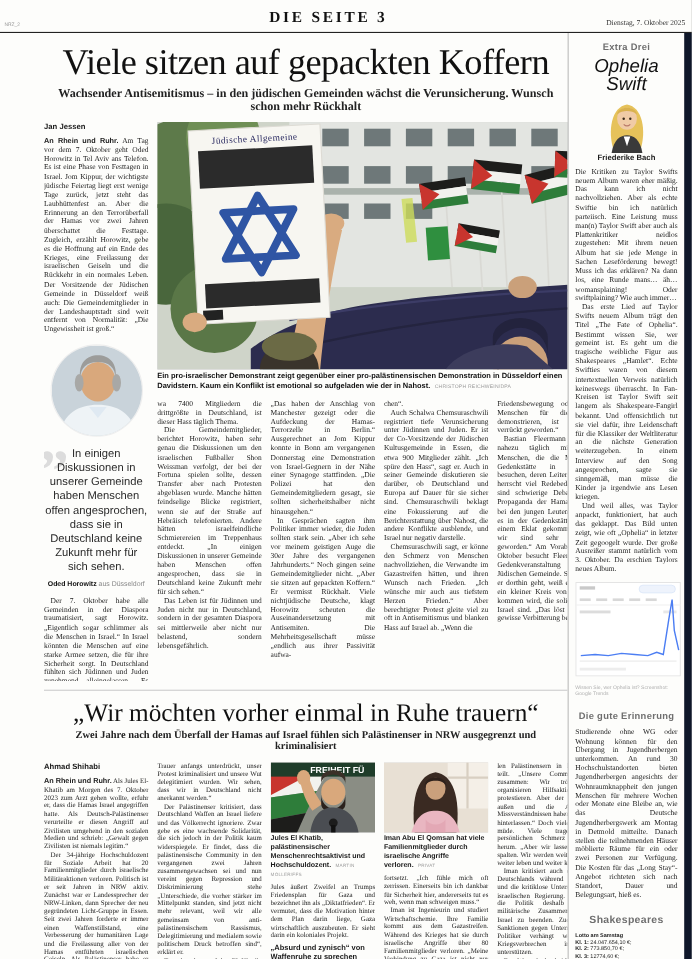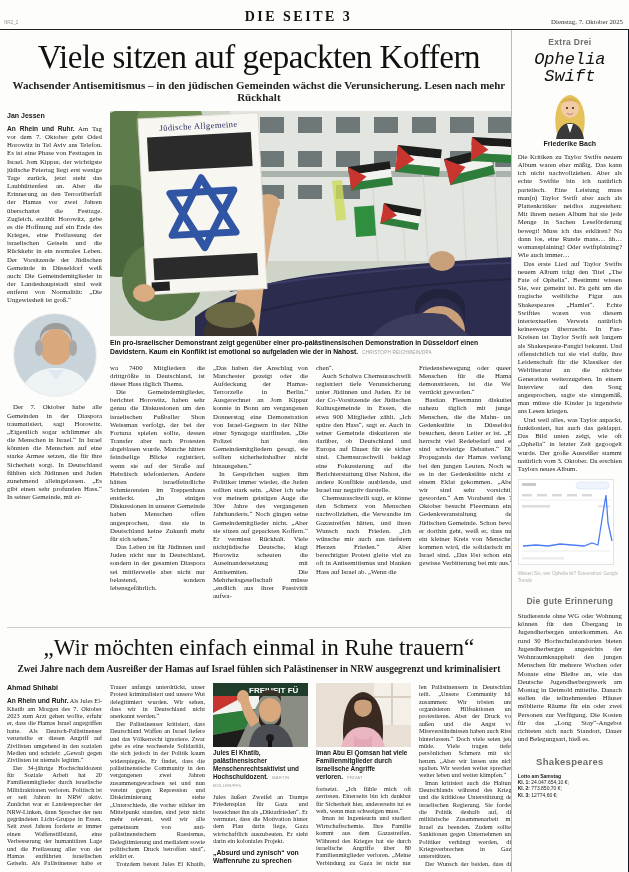--- a/index.html
+++ b/index.html
@@ -6,23 +6,23 @@
   html,body{background:#888;}
   .page{width:629px;height:872px;background:#fdfdfb;color:#1a1a1a;position:relative;overflow:hidden;
         font-family:"Liberation Serif",serif;margin:0 auto;}
   
   .masthead{height:30px;border-bottom:1.2px solid #222;display:flex;align-items:flex-end;
             padding:0 6px 4px 4px;}
   .code{font:4.5px "Liberation Sans",sans-serif;color:#999;width:90px;}
   .section{flex:1;text-align:center;font:bold 14px "Liberation Serif",serif;letter-spacing:2.5px;color:#111;}
   .date{width:120px;text-align:right;font:6.8px "Liberation Serif",serif;color:#333;}
   
-  .content{display:flex;height:842px;}
+  .content{display:flex;height:842px;margin-left:33px;}
   .main{width:519px;padding:0 0 0 7px;overflow:hidden;}
-  .sidebar{width:120px;border-left:1px solid #bbb;border-right:1px solid #0f172a;
+  .sidebar{width:120px;border-left:1px solid #bbb;border-right:7px solid #0f172a;
            padding:7px 6px 0 6px;overflow:hidden;}
   
   .a1 h1{font:500 33px "Liberation Serif",serif;text-align:center;margin:9px 0 3px 0;color:#111;letter-spacing:-0.5px;}
   .sub1{font:600 11px "Liberation Serif",serif;text-align:center;margin-bottom:8px;color:#222;}
   .a1-body{display:flex;gap:8px;height:508px;overflow:hidden;}
   .col{width:95px;flex:none;overflow:hidden;}
   .byline{font:bold 7px "Liberation Sans",sans-serif;margin:1px 0 6px 0;}
   p.body{font-size:6.8px;line-height:1.2;text-align:justify;color:#222;}
   p.ind{text-indent:6px;}
   .leadin{font-family:"Liberation Sans",sans-serif;font-size:6.6px;}
@@ -46,21 +46,21 @@
   .a2 h2{font:500 23px "Liberation Serif",serif;text-align:center;margin:2px 0 3px 0;color:#111;}
   .sub2{font:600 9.5px "Liberation Serif",serif;text-align:center;margin-bottom:9px;color:#222;}
   .a2-body{display:flex;gap:8px;height:184px;overflow:hidden;}
   .a2 p.body{font-size:6.3px;line-height:1.17;}
   .smallphoto{width:95px;height:64px;overflow:hidden;background:#ddd;margin-bottom:2px;}
   .scap{font:bold 6.4px "Liberation Sans",sans-serif;line-height:1.25;margin-bottom:4px;}
   .scap .credit{font-size:4.2px;}
   .zwisch{font:bold 6.8px "Liberation Sans",sans-serif;line-height:1.2;margin:4px 0 2px 0;}
   
   .kicker{font:bold 8.5px "Liberation Sans",sans-serif;color:#6e6e6e;text-align:center;letter-spacing:0.3px;}
-  .sb-title{font-style:italic;font-family:Liberation Mono, monospace;font-size:17px;line-height:1.02;
+  .sb-title{font-style:italic;font-family:Liberation Sans, sans-serif;font-size:17px;line-height:1.02;
             text-align:center;margin:4px 8px 3px 8px;color:#111;}
   .sb-face{display:block;margin:1px auto 1px auto;}
   .sb-author{font:bold 7px "Liberation Sans",sans-serif;text-align:center;margin-bottom:6px;}
   .sb-text p{font-size:6.8px;line-height:1.21;text-align:justify;color:#222;}
   .sb-text p+p{text-indent:6px;}
   .trends{margin:6px 0 2px 0;}
   .trends-cap{font:4.6px "Liberation Sans",sans-serif;color:#b0b0b0;margin-bottom:12px;line-height:1.4;}
   .gn-kick{margin:4px 0 6px 0;}
   .gn-head{font:bold 10px "Liberation Sans",sans-serif;line-height:1.12;margin-bottom:4px;color:#111;}
   .lotto-kick{margin:12px 0 6px 0;font-size:9.5px;}
@@ -77,37 +77,41 @@
     <span class="code">NRZ_2</span>
     <span class="section">DIE SEITE 3</span>
     <span class="date">Dienstag, 7. Oktober 2025</span>
   </header>
 
   <div class="content">
     <main class="main">
 
       <section class="a1">
         <h1>Viele sitzen auf gepackten Koffern</h1>
-        <p class="sub1">Wachsender Antisemitismus – in den jüdischen Gemeinden wächst die Verunsicherung. Lesen nach mehr Rückhalt</p>
+        <p class="sub1">Wachsender Antisemitismus – in den jüdischen Gemeinden wächst die Verunsicherung. Wunsch schon mehr Rückhalt</p>
 
         <div class="a1-body">
 
           <div class="col">
             <div class="byline">Jan Jessen</div>
             <p class="body"><b class="leadin">An Rhein und Ruhr.</b> <span>Am Tag vor dem 7. Oktober geht Oded Horowitz in Tel Aviv ans Telefon. Es ist eine Phase von Festtagen in Israel. Jom Kippur, der wichtigste jüdische Feiertag liegt erst wenige Tage zurück, jetzt steht das Laubhüttenfest an. Aber die Erinnerung an den Terrorüberfall der Hamas vor zwei Jahren überschattet die Festtage. Zugleich, erzählt Horowitz, gebe es die Hoffnung auf ein Ende des Krieges, eine Freilassung der israelischen Geiseln und die Rückkehr in ein normales Leben. Der Vorsitzende der Jüdischen Gemeinde in Düsseldorf weiß auch: Die Gemeindemitglieder in der Landeshauptstadt sind weit entfernt von Normalität: „Die Ungewissheit ist groß.“</span></p>
             <div class="portrait">
               <svg width="84" height="84" viewBox="0 0 84 84">
                 <rect width="84" height="84" fill="#c9d3da"></rect>
                 <path d="M6 84 C10 62 24 54 42 54 C60 54 74 62 78 84 Z" fill="#eef3f6"></path>
                 <path d="M34 56 L42 66 L50 56 Z" fill="#dfe9f2"></path>
                 <ellipse cx="42" cy="33" rx="16" ry="18" fill="#d9a87c"></ellipse>
                 <path d="M26 30 C24 16 32 9 42 9 C52 9 60 16 58 30 C58 20 52 15 42 15 C32 15 26 20 26 30 Z" fill="#9c9c9a"></path>
                 <ellipse cx="25" cy="34" rx="4" ry="8" fill="#a8a8a6"></ellipse>
                 <ellipse cx="59" cy="34" rx="4" ry="8" fill="#a8a8a6"></ellipse>
               </svg>
+            </div>
+            <div class="pq">
+              <div class="pq-text">In einigen Diskussionen in unserer Gemeinde haben Menschen offen angesprochen, dass sie in Deutschland keine Zukunft mehr für sich sehen.</div>
+              <div class="pq-author"><b>Oded Horowitz</b><span> aus Düsseldorf</span></div>
             </div>
             <p class="body ind">Der 7. Oktober habe alle Gemeinden in der Diaspora traumatisiert, sagt Horowitz. „Eigentlich sogar schlimmer als die Menschen in Israel.“ In Israel könnten die Menschen auf eine starke Armee setzen, die für ihre Sicherheit sorgt. In Deutschland fühlten sich Jüdinnen und Juden zunehmend alleingelassen. „Es gibt einen sehr profunden Hass.“ In seiner Gemeinde, mit et-</p>
           </div>
 
           <div class="a1-right">
             <figure class="mainphoto">
               <svg width="404" height="225" viewBox="0 0 404 225" preserveAspectRatio="none">
                 <rect width="404" height="225" fill="#cfd4c9"></rect>
                 <rect x="120" y="0" width="284" height="150" fill="#e3e5e1"></rect>
                 <g fill="#5a6668" opacity="0.85">
@@ -234,22 +238,22 @@
               <div class="col">
                 <p class="body">Friedensbewegung oder queere Menschen für die Hamas demonstrieren, ist die Welt verrückt geworden.“</p>
                 <p class="body ind">Bastian Fleermann diskutiert nahezu täglich mit jungen Menschen, die die Mahn- und Gedenkstätte in Düsseldorf besuchen, deren Leiter er ist. „Es herrscht viel Redebedarf und es sind schwierige Debatten.“ Die Propaganda der Hamas verlange bei den jungen Leuten. Noch sei es in der Gedenkstätte nicht zu einem Eklat gekommen. „Aber wir sind sehr vorsichtig geworden.“ Am Vorabend des 7. Oktober besucht Fleermann eine Gedenkveranstaltung der Jüdischen Gemeinde. Schon bevor er dorthin geht, weiß er, dass nur ein kleiner Kreis von Menschen kommen wird, die solidarisch mit Israel sind. „Das löst schon eine gewisse Verbitterung bei mir aus.“</p>
               </div>
             </div>
           </div>
         </div>
       </section>
 
       <section class="a2">
-        <h2>„Wir möchten einfach einmal in Ruhe trauern“</h2>
-        <p class="sub2">Zwei Jahre nach dem Ausreißer der Hamas auf Israel fühlen sich Palästinenser in NRW ausgegrenzt und kriminalisiert</p>
+        <h2>„Wir möchten vorher einmal in Ruhe trauern“</h2>
+        <p class="sub2">Zwei Jahre nach dem Überfall der Hamas auf Israel fühlen sich Palästinenser in NRW ausgegrenzt und kriminalisiert</p>
         <div class="a2-body">
           <div class="col">
             <div class="byline">Ahmad Shihabi</div>
             <p class="body"><b class="leadin">An Rhein und Ruhr.</b> <span>Als Jules El-Khatib am Morgen des 7. Oktober 2023 zum Arzt gehen wollte, erfuhr er, dass die Hamas Israel angegriffen hatte. Als Deutsch-Palästinenser verurteilte er diesen Angriff auf Zivilisten umgehend in den sozialen Medien und schrieb: „Gewalt gegen Zivilisten ist niemals legitim.“</span></p>
             <p class="body ind">Der 34-jährige Hochschuldozent für Soziale Arbeit hat 20 Familienmitglieder durch israelische Militäraktionen verloren. Politisch ist er seit Jahren in NRW aktiv. Zunächst war er Landessprecher der NRW-Linken, dann Sprecher der neu gegründeten Licht-Gruppe in Essen. Seit zwei Jahren forderte er immer einen Waffenstillstand, eine Verbesserung der humanitären Lage und die Freilassung aller von der Hamas entführten israelischen Geiseln. Als Palästinenser habe er jedoch immer wieder Hilflosigkeit und das Gefühl erlebt, nicht gehört zu werden.</p>
 
           </div>
           <div class="col">
             <p class="body">Trauer anfangs unterdrückt, unser Protest kriminalisiert und unsere Wut delegitimiert wurden. Wir sehen, dass wir in Deutschland nicht anerkannt werden.“</p>
             <p class="body ind">Der Palästinenser kritisiert, dass Deutschland Waffen an Israel liefere und das Völkerrecht ignoriere. Zwar gebe es eine wachsende Solidarität, die sich jedoch in der Politik kaum widerspiegele. Er findet, dass die palästinensische Community in den vergangenen zwei Jahren zusammengewachsen sei und nun vereint gegen Repression und Diskriminierung stehe „Unterschiede, die vorher stärker im Mittelpunkt standen, sind jetzt nicht mehr relevant, weil wir alle gemeinsam von anti-palästinensischem Rassismus, Delegitimierung und medialem sowie politischem Druck betroffen sind“, erklärt er.</p>

